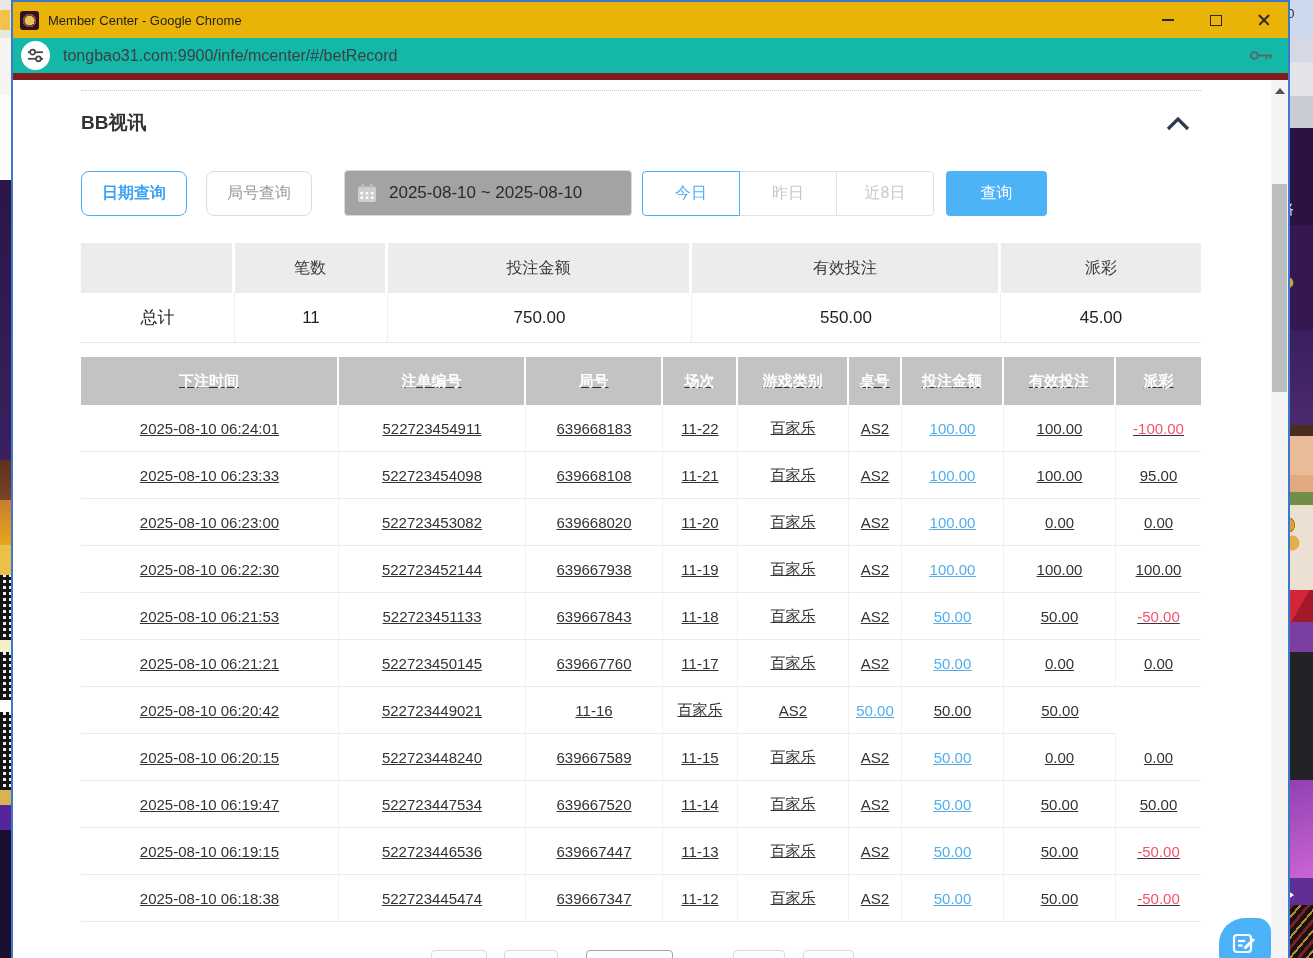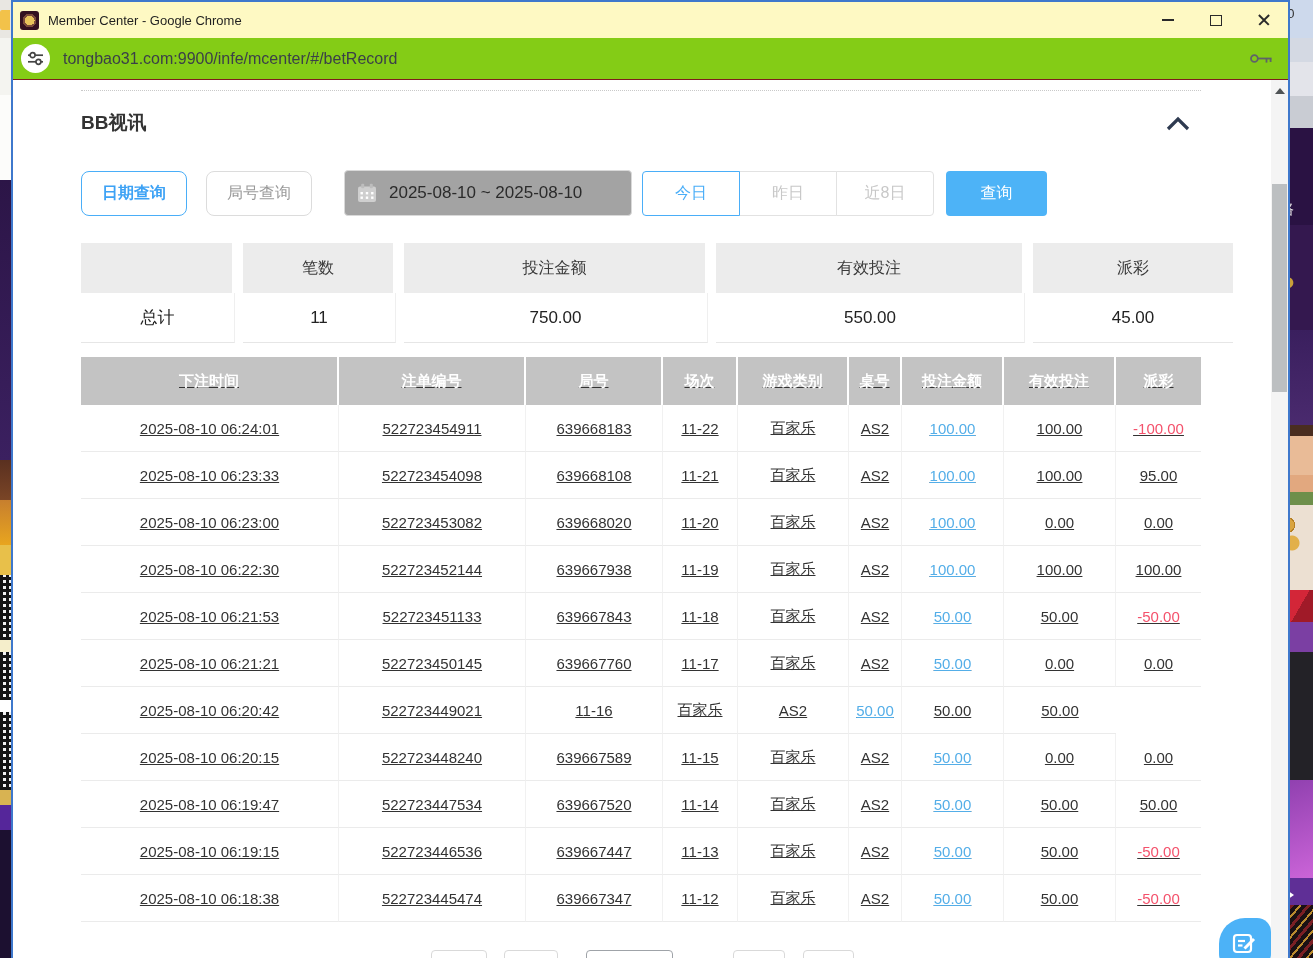--- a/index.html
+++ b/index.html
@@ -32,41 +32,41 @@
   }
   .folder-frag { position:absolute; top:10px; left:0; width:10px; height:20px; background:#f2c24a; border-radius:2px 0 0 2px; }
 
   
   .chrome-window {
     position:absolute; left:11px; top:0; width:1279px; height:958px;
     border:2px solid #3e78cc; border-bottom:none;
     background:#fff;
   }
   .titlebar {
-    height:36px; background:#fef9c3; display:flex; align-items:center;
+    height:36px; background:#eab308; display:flex; align-items:center;
   }
   .favicon {
     width:19px; height:19px; margin-left:7px; border-radius:3px;
     background:radial-gradient(circle at 50% 50%, #e8c35a 0 5px, #7a4a3a 5px 7px, #331020 7px);
   }
   .win-title { margin-left:9px; font-size:13px; color:#1f1f1f; }
   .win-controls { margin-left:auto; display:flex; height:100%; }
   .win-btn { width:48px; height:100%; display:flex; align-items:center; justify-content:center; cursor:default; }
   .glyph-min { width:12px; height:2px; background:#2a2a2a; }
   .glyph-max { width:12px; height:11px; border:1.5px solid #2a2a2a; background:transparent; }
   .glyph-close { position:relative; width:14px; height:14px; }
   .glyph-close:before,.glyph-close:after {
     content:""; position:absolute; left:0; top:6px; width:14px; height:1.5px; background:#2a2a2a;
   }
   .glyph-close:before { transform:rotate(45deg); }
   .glyph-close:after  { transform:rotate(-45deg); }
 
   .addressbar {
-    height:42px; background:#84cc16; display:flex; align-items:center;
-    border-bottom:1px solid #7f1d1d;
+    height:42px; background:#14b8a6; display:flex; align-items:center;
+    border-bottom:7px solid #7f1d1d;
   }
   .tune-circle {
     width:29px; height:29px; border-radius:50%; background:#fff;
     margin-left:8px; display:flex; align-items:center; justify-content:center;
   }
   .url-text { margin-left:13px; font-size:16px; color:#3b4048; }
   .key-wrap { margin-left:auto; margin-right:14px; display:flex; align-items:center; }
 
   
   .content { position:relative; width:100%; height:878px; background:#fff; overflow:hidden; }
@@ -98,21 +98,21 @@
   .quick-active { border:1px solid #4aaef8; color:#4aaef8; position:relative; z-index:2; }
   .search-btn {
     margin-left:12px; width:101px; height:45px; border:none; border-radius:4px;
     background:#4db3f7; color:#fff; font-size:16px; cursor:pointer;
     display:flex; align-items:center; justify-content:center;
   }
   .ml19 { margin-left:19px; }
 
   
   .summary { position:absolute; top:163px; left:68px; width:1120px; }
-  .sum-row { display:grid; grid-template-columns:154px 153px 304px 309px 200px;gap:8px; }
+  .sum-row { display:grid; grid-template-columns:154px 153px 304px 309px 200px; }
   .sum-th {
     height:50px; background:#ececec; display:flex; align-items:center; justify-content:center;
     font-size:16px; color:#3a3a3a; border-right:3px solid #fff;
   }
   .sum-th:last-child { border-right:none; }
   .sum-td {
     height:50px; background:#fff; display:flex; align-items:center; justify-content:center;
     font-size:17px; color:#222; border-bottom:1px solid #e6e6e6; border-right:1px solid #efefef;
   }
   .sum-td:last-child { border-right:none; }

